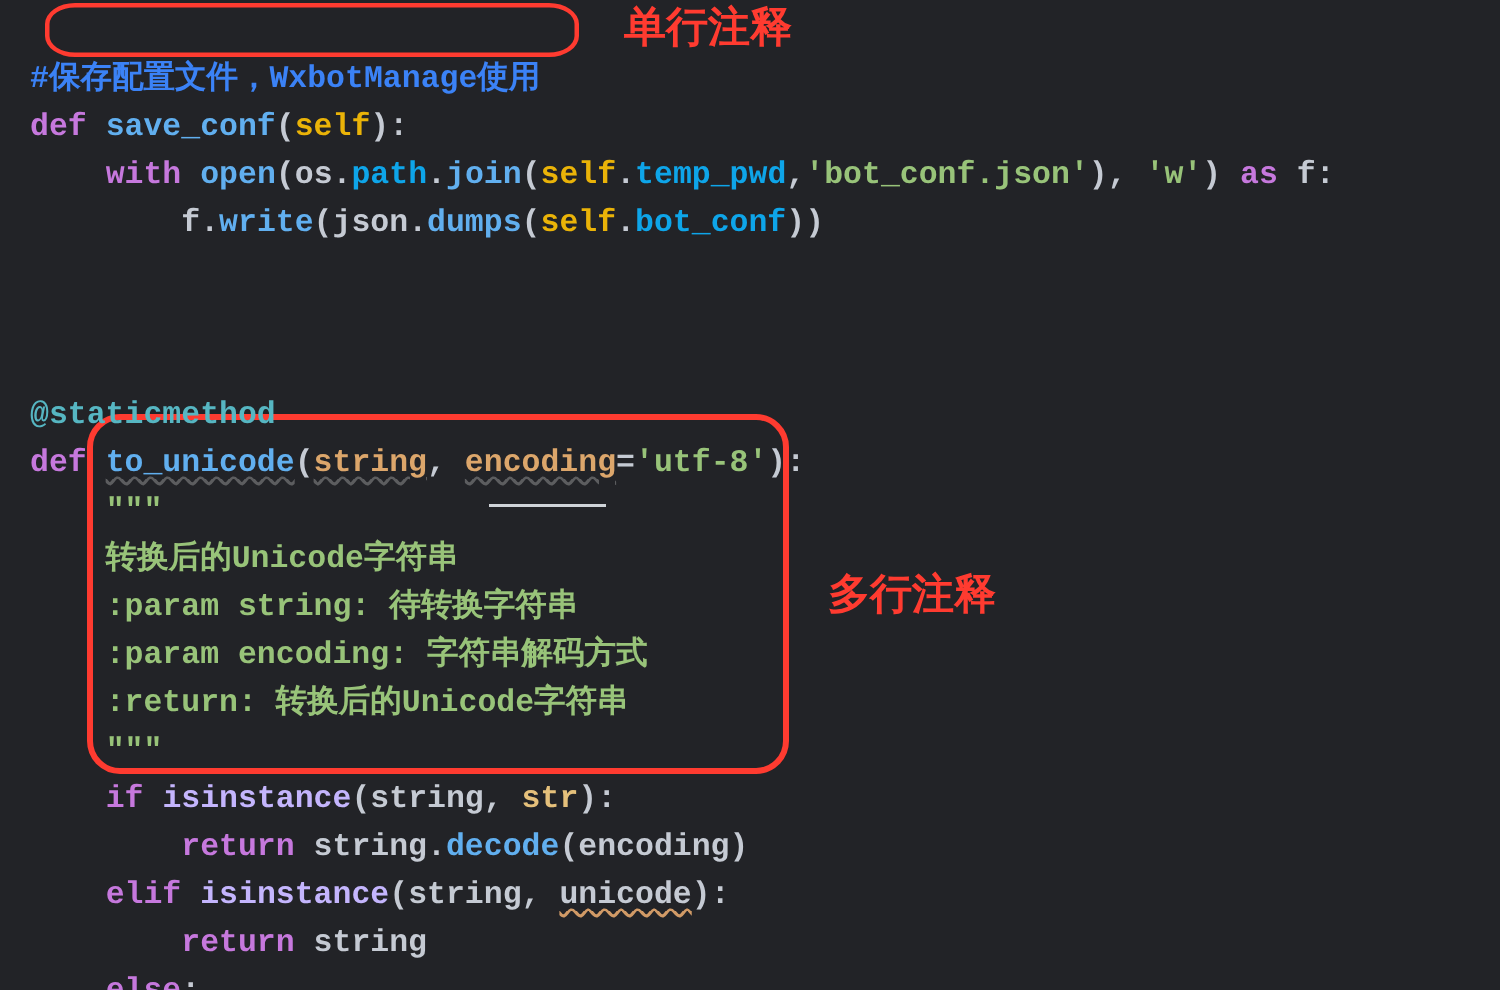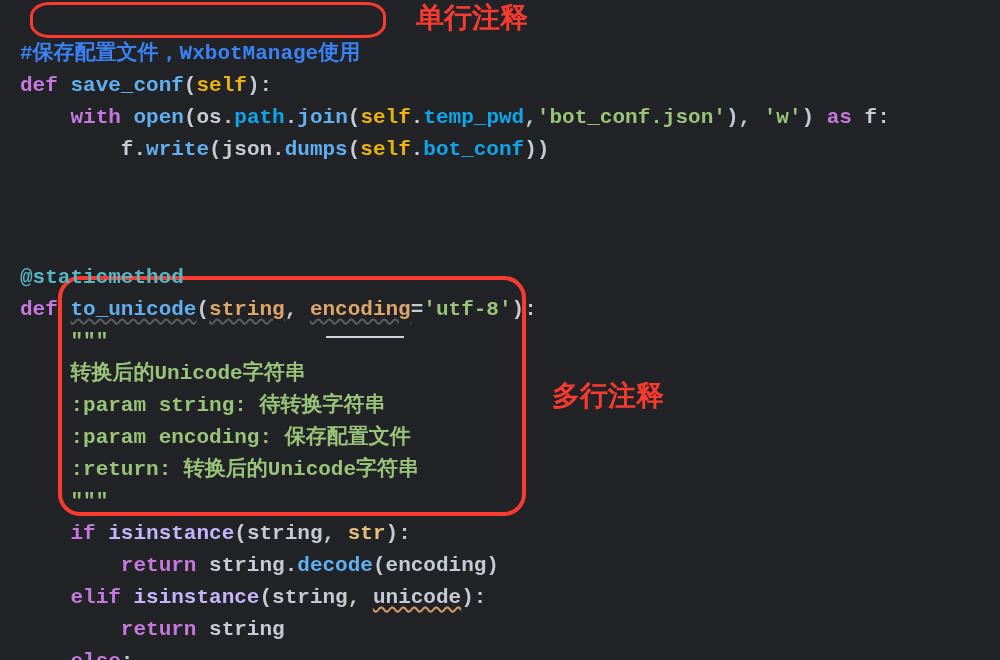--- a/index.html
+++ b/index.html
@@ -88,21 +88,21 @@
     <span class="c-kw">with</span> <span class="c-call2">open</span><span class="c-plain">(</span><span class="c-plain">os</span><span class="c-plain">.</span><span class="c-attr">path</span><span class="c-plain">.</span><span class="c-call2">join</span><span class="c-plain">(</span><span class="c-self">self</span><span class="c-plain">.</span><span class="c-attr">temp_pwd</span><span class="c-plain">,</span><span class="c-str">'bot_conf.json'</span><span class="c-plain">), </span><span class="c-str">'w'</span><span class="c-plain">) </span><span class="c-kw">as</span> <span class="c-plain">f</span><span class="c-plain">:</span>
         <span class="c-plain">f</span><span class="c-plain">.</span><span class="c-call2">write</span><span class="c-plain">(</span><span class="c-plain">json</span><span class="c-plain">.</span><span class="c-call2">dumps</span><span class="c-plain">(</span><span class="c-self">self</span><span class="c-plain">.</span><span class="c-attr">bot_conf</span><span class="c-plain">))</span>
 
 
 
 <span class="c-dec">@staticmethod</span>
 <span class="c-kw">def</span> <span class="c-fn squiggle">to_unicode</span><span class="c-plain">(</span><span class="c-param squiggle">string</span><span class="c-plain">, </span><span class="c-param squiggle">encoding</span><span class="c-plain">=</span><span class="c-str">'utf-8'</span><span class="c-plain">):</span>
     <span class="c-str">"""</span>
     <span class="c-str">转换后的Unicode字符串</span>
     <span class="c-str"><span>:param string:</span><span> 待转换字符串</span></span>
-    <span class="c-str"><span>:param encoding:</span><span> 保存配置文件</span></span>
+    <span class="c-str"><span>:param encoding:</span><span> 字符串解码方式</span></span>
     <span class="c-str"><span>:return:</span><span> 转换后的Unicode字符串</span></span>
     <span class="c-str">"""</span>
     <span class="c-kw">if</span> <span class="c-call">isinstance</span><span class="c-plain">(</span><span class="c-plain">string</span><span class="c-plain">, </span><span class="c-type">str</span><span class="c-plain">):</span>
         <span class="c-kw">return</span> <span class="c-plain">string</span><span class="c-plain">.</span><span class="c-call2">decode</span><span class="c-plain">(</span><span class="c-plain">encoding</span><span class="c-plain">)</span>
     <span class="c-kw">elif</span> <span class="c-call">isinstance</span><span class="c-plain">(</span><span class="c-plain">string</span><span class="c-plain">, </span><span class="c-plain wavy">unicode</span><span class="c-plain">):</span>
         <span class="c-kw">return</span> <span class="c-plain">string</span>
     <span class="c-kw">else</span><span class="c-plain">:</span>
 </div>
 
 </body></html>

